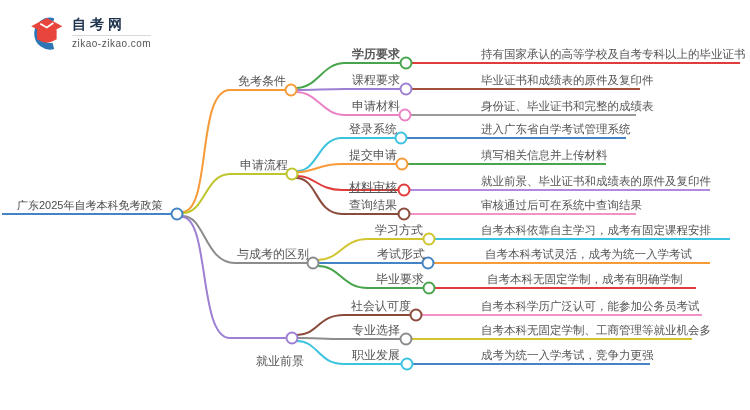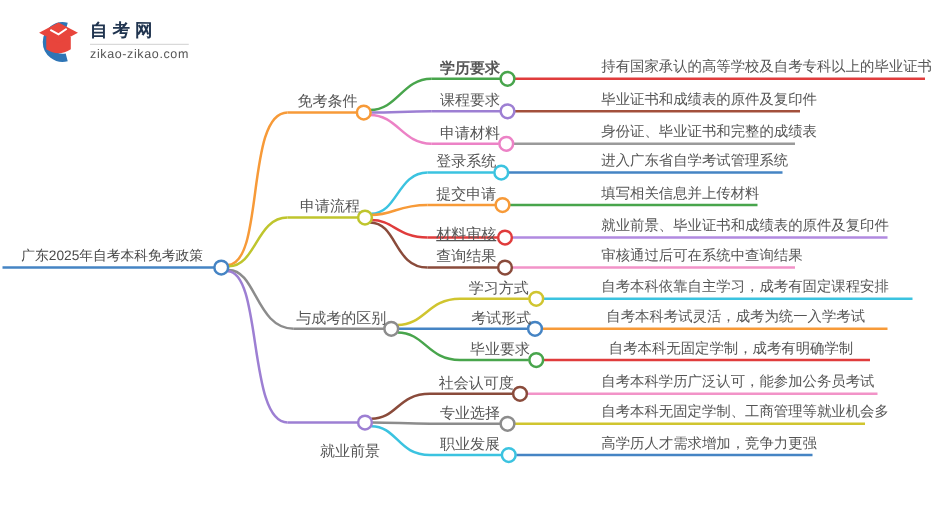--- a/index.html
+++ b/index.html
@@ -143,15 +143,15 @@
   <div class="lbl" style="left:376px; top:272px;">毕业要求</div>
   <div class="lbl leaf" style="left:481px; top:223px;">自考本科依靠自主学习，成考有固定课程安排</div>
   <div class="lbl leaf" style="left:487px; top:272px;">自考本科无固定学制，成考有明确学制</div>
   <div class="lbl leaf" style="left:485px; top:247px;">自考本科考试灵活，成考为统一入学考试</div>
 
   <div class="lbl" style="left:351px; top:299px;">社会认可度</div>
   <div class="lbl" style="left:352px; top:323px;">专业选择</div>
   <div class="lbl" style="left:352px; top:348px;">职业发展</div>
   <div class="lbl leaf" style="left:481px; top:299px;">自考本科学历广泛认可，能参加公务员考试</div>
   <div class="lbl leaf" style="left:481px; top:323px;">自考本科无固定学制、工商管理等就业机会多</div>
-  <div class="lbl leaf" style="left:481px; top:348px;">高学历人才需求增加，竞争力更强</div>
+  <div class="lbl leaf" style="left:481px; top:348px;">成考为统一入学考试，竞争力更强</div>
 
 </div>
 
 </body></html>

